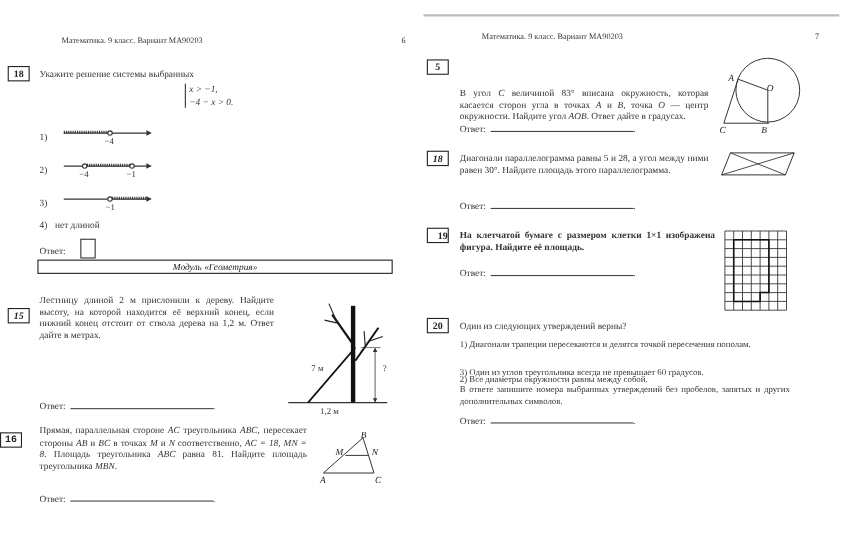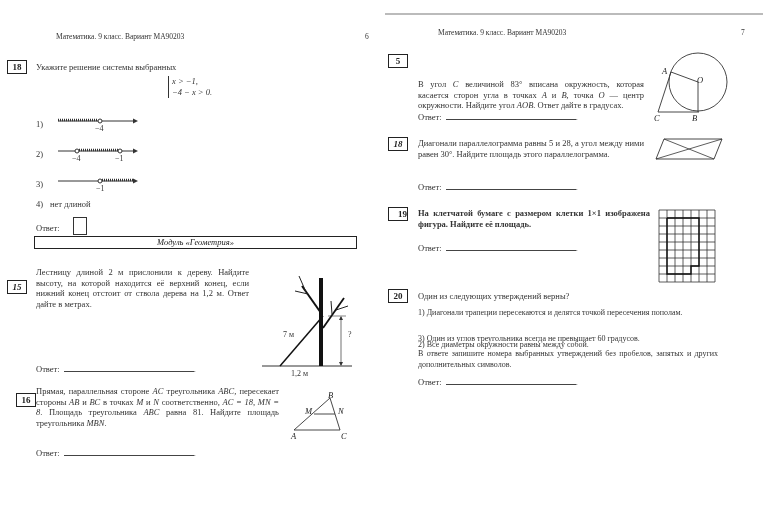--- a/index.html
+++ b/index.html
@@ -89,21 +89,21 @@
   <polygon points="77,52 79,48 81,52" fill="#333"></polygon>
   <polygon points="77,94 79,98 81,94" fill="#333"></polygon>
 </svg>
 <div class="abs" style="left:283px;top:330px;font-size:8px;color:#333;">7 м</div>
 <div class="abs" style="left:348px;top:330px;font-size:8px;color:#333;">?</div>
 <div class="abs" style="left:291px;top:369px;font-size:8px;color:#333;">1,2 м</div>
 <div class="ans" style="left:36px;top:364px;">
   <span>Ответ:</span><span class="line"></span>.
 </div>
 
-<div class="qnum" style="left:16px;top:393px;">16</div>
+<div class="qnum" style="left:0;top:393px;font-family:Liberation Mono, monospace;">16</div>
 <div class="qtext" style="left:36px;top:386px;width:243px;">
   <span>Прямая, параллельная стороне </span><i>AC</i><span> треугольника </span><i>ABC</i><span>, пересекает стороны </span><i>AB</i><span> и </span><i>BC</i><span> в точках </span><i>M</i><span> и </span><i>N</i><span> соответственно, </span><i>AC = 18</i><span>, </span><i>MN = 8</i><span>. Площадь треугольника </span><i>ABC</i><span> равна 81. Найдите площадь треугольника </span><i>MBN</i><span>.</span>
 </div>
 <svg style="left:290px;top:390px;" width="60" height="50">
   <polygon points="4,40 50,40 40,8" fill="none" stroke="#333" stroke-width="0.9"></polygon>
   <line x1="24" y1="24" x2="45" y2="24" stroke="#333" stroke-width="0.9"></line>
 </svg>
 <div class="abs" style="left:328px;top:390px;font-size:8.5px;font-style:italic;">B</div>
 <div class="abs" style="left:305px;top:406px;font-size:8.5px;font-style:italic;">M</div>
 <div class="abs" style="left:338px;top:406px;font-size:8.5px;font-style:italic;">N</div>

